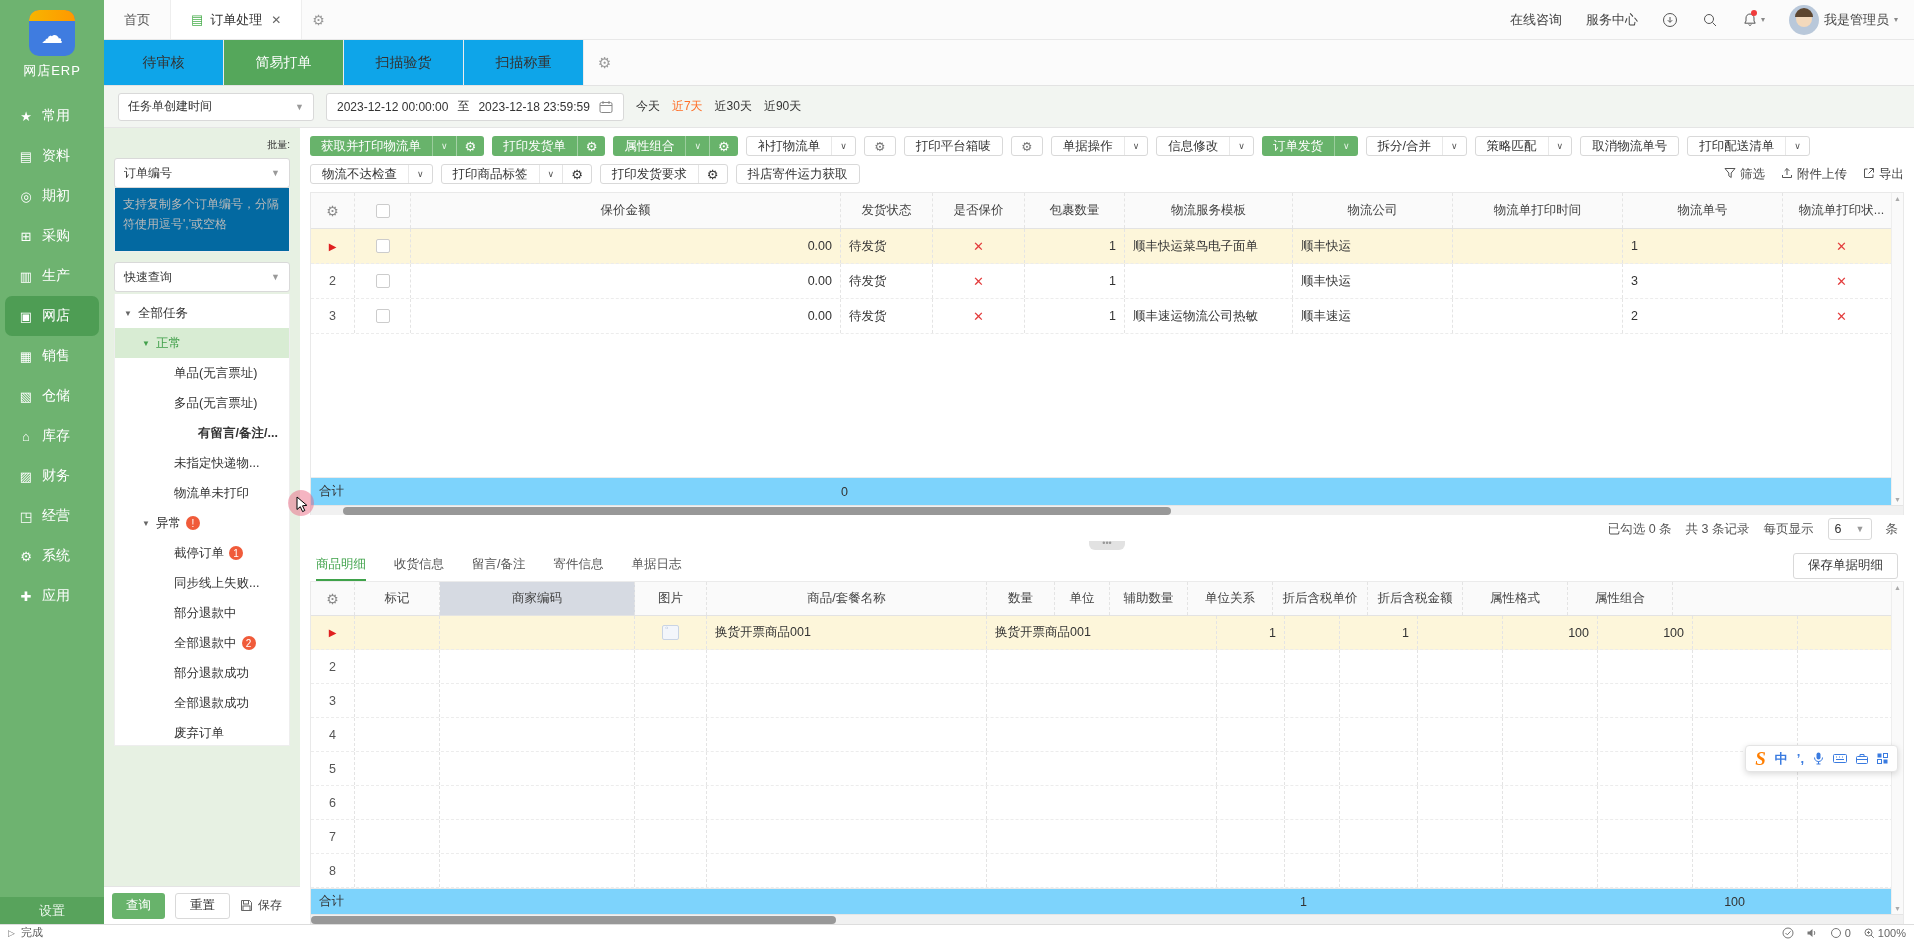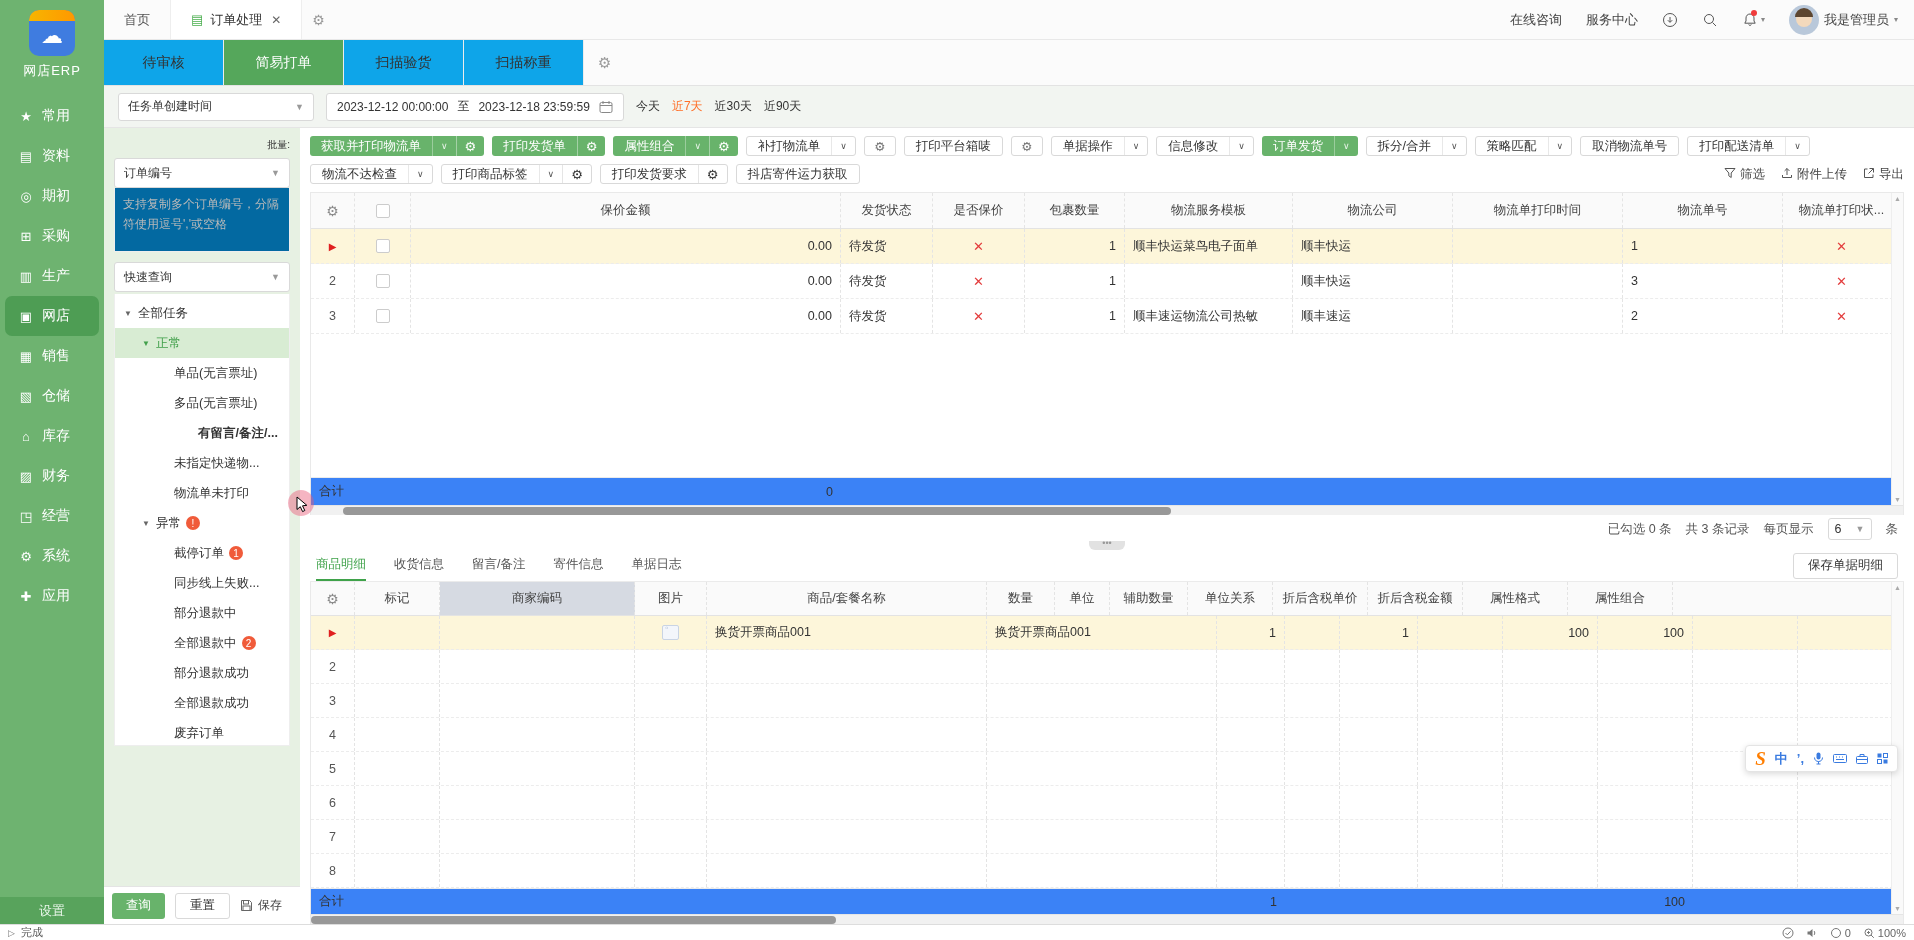--- a/index.html
+++ b/index.html
@@ -102,21 +102,21 @@
   .cell.c-center { justify-content:center; }
   .cell.c-right { justify-content:flex-end; }
   .cell.hl-col { background:#d6dae2; }
   .marker-cell { width:44px; justify-content:center; color:#555; }
   .chk-cell { width:56px; justify-content:center; }
   .red-play { color:#e02020; font-size:10px; }
   .red-x { color:#e33b3b; font-weight:bold; font-size:13px; }
   .g-check { width:14px; height:14px; appearance:none; -webkit-appearance:none; border:1px solid #ccc; border-radius:2px; background:#fff; cursor:pointer; }
   .g-gear { color:#8a8a8a; font-size:14px; }
   .o-filler { flex:1; min-height:110px; border-bottom:none; }
-  .total-row { display:flex; height:28px; align-items:center; border-top:1px solid #ebebeb; background:#3b82f6; font-size:12.5px; color:#333; }
+  .total-row { display:flex; height:28px; align-items:center; border-top:1px solid #ebebeb; background:#7dd3fc; font-size:12.5px; color:#333;gap:15px; }
   .hscroll { height:10px; background:#f1f1f1; position:relative; border-top:1px solid #e5e5e5; }
   .hthumb { position:absolute; height:8px; top:1px; border-radius:4px; background:#989898; cursor:pointer; }
   .vscroll { position:absolute; right:0; top:0; bottom:0; width:12px; background:#fafafa; border-left:1px solid #eee; display:flex; flex-direction:column; justify-content:space-between; align-items:center; padding:2px 0; color:#aaa; font-size:7px; }
 
   .pag-row { height:28px; display:flex; align-items:center; justify-content:flex-end; gap:14px; color:#555; font-size:12.5px; padding-right:6px; }
   .pp-select { height:22px; width:44px; padding:0 6px; }
 
   .collapse-handle { width:36px; height:9px; background:#e2e2e2; border-radius:0 0 6px 6px; margin:-2px auto 0; text-align:center; line-height:5px; color:#999; font-size:9px; cursor:pointer; }
 
   .detail-tabs { display:flex; align-items:center; height:32px; gap:28px; padding:0 6px; border-bottom:1px solid #ebebeb; }

